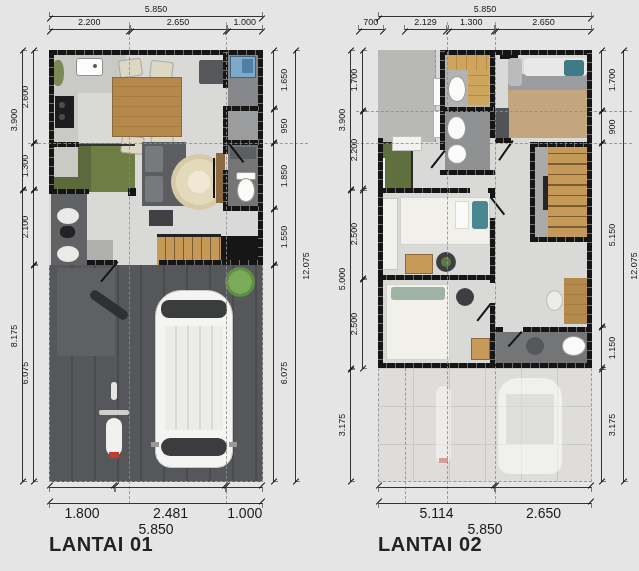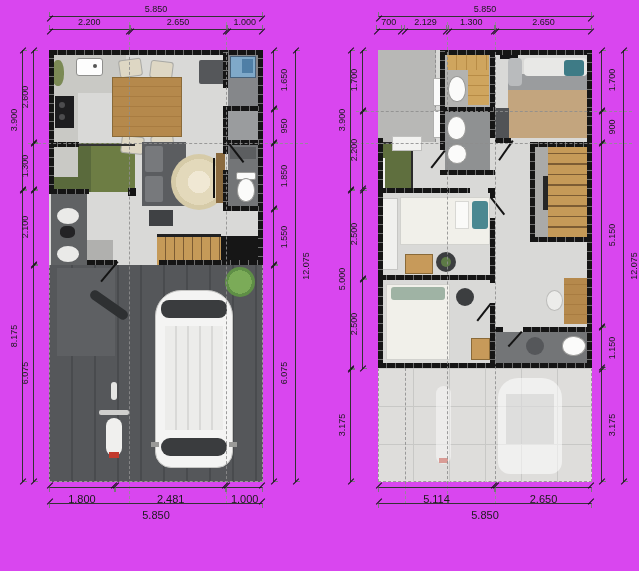--- a/index.html
+++ b/index.html
@@ -1,30 +1,30 @@
 <!DOCTYPE html>
 <html><head>
 <meta charset="utf-8">
 <style>
   html,body{margin:0;padding:0;background:#fff;}
-  #canvas{position:relative;width:639px;height:571px;background:#d946ef;overflow:hidden;
+  #canvas{position:relative;width:639px;height:571px;background:#e5e5e5;overflow:hidden;
           font-family:"Liberation Sans",sans-serif;color:#1a1a1a;}
   .abs{position:absolute;}
   
   .wh{position:absolute;background:repeating-linear-gradient(90deg,#151515 0 8px,#6e6e6e 8px 9px);}
   .wv{position:absolute;background:repeating-linear-gradient(0deg,#151515 0 8px,#6e6e6e 8px 9px);}
   
   .dh{position:absolute;height:5px;border-bottom:1px solid #333;border-left:1px solid #777;border-right:1px solid #777;box-sizing:border-box;}
   .dh::before,.dh::after{content:"";position:absolute;bottom:-3px;width:8px;height:1px;background:#111;transform:rotate(-45deg);}
   .dh::before{left:-4px;} .dh::after{right:-4px;}
   .dh>span{position:absolute;left:50%;bottom:2px;transform:translateX(-50%);font-size:9px;line-height:1;white-space:nowrap;}
   .dhb{position:absolute;height:5px;border-top:1px solid #333;border-left:1px solid #777;border-right:1px solid #777;box-sizing:border-box;}
   .dhb::before,.dhb::after{content:"";position:absolute;top:-3px;width:8px;height:1px;background:#111;transform:rotate(-45deg);}
   .dhb::before{left:-4px;} .dhb::after{right:-4px;}
-  .dhb>span{position:absolute;left:50%;top:6px;transform:translateX(-50%);font-size:11px;line-height:1;white-space:nowrap;}
+  .dhb>span{position:absolute;left:50%;top:18px;transform:translateX(-50%);font-size:14px;line-height:1;white-space:nowrap;}
   .dv{position:absolute;width:5px;border-left:1px solid #333;border-top:1px solid #777;border-bottom:1px solid #777;box-sizing:border-box;}
   .dv::before,.dv::after{content:"";position:absolute;left:-4px;width:8px;height:1px;background:#111;transform:rotate(-45deg);}
   .dv::before{top:-1px;} .dv::after{bottom:-1px;}
   .dv>span{position:absolute;top:50%;font-size:9px;line-height:1;white-space:nowrap;}
   .lab-l>span{left:-9px;transform:translate(-50%,-50%) rotate(-90deg);}
   .lab-r>span{left:10px;transform:translate(-50%,-50%) rotate(-90deg);}
   .dash-v{position:absolute;width:0;border-left:1px dashed #8e8e8e;opacity:.85;}
   .dash-h{position:absolute;height:0;border-top:1px dashed #8e8e8e;opacity:.85;}
   .plan{position:absolute;top:50px;width:214px;height:432px;overflow:hidden;}
   .title{position:absolute;top:533px;font-size:20px;font-weight:bold;letter-spacing:.5px;color:#222;}
@@ -274,21 +274,21 @@
   <div class="dhb" style="left:226.4px;top:487px;width:36.6px;">
       <span>1.000</span>
     </div>
   <div class="dhb" style="left:49px;top:503px;width:214px;">
       <span>5.850</span>
     </div>
 
   <div class="dh" style="left:378px;top:12px;width:214px;">
       <span>5.850</span>
     </div>
-  <div class="dh" style="left:376px;top:25px;width:25.6px;">
+  <div class="dh" style="left:358px;top:25px;width:25.6px;">
       <span>700</span>
     </div>
   <div class="dh" style="left:403.6px;top:25px;width:43.9px;">
       <span>2.129</span>
     </div>
   <div class="dh" style="left:447.5px;top:25px;width:47.5px;">
       <span>1.300</span>
     </div>
   <div class="dh" style="left:495px;top:25px;width:97px;">
       <span>2.650</span>
@@ -338,14 +338,16 @@
   <div class="dhb" style="left:378px;top:487px;width:117px;">
       <span>5.114</span>
     </div>
   <div class="dhb" style="left:495px;top:487px;width:97px;">
       <span>2.650</span>
     </div>
   <div class="dhb" style="left:378px;top:503px;width:214px;">
       <span>5.850</span>
     </div>
 
+  <div class="title" style="left:49px;">LANTAI 01</div>
+  <div class="title" style="left:378px;">LANTAI 02</div>
 
 </div>
 
 </body></html>

